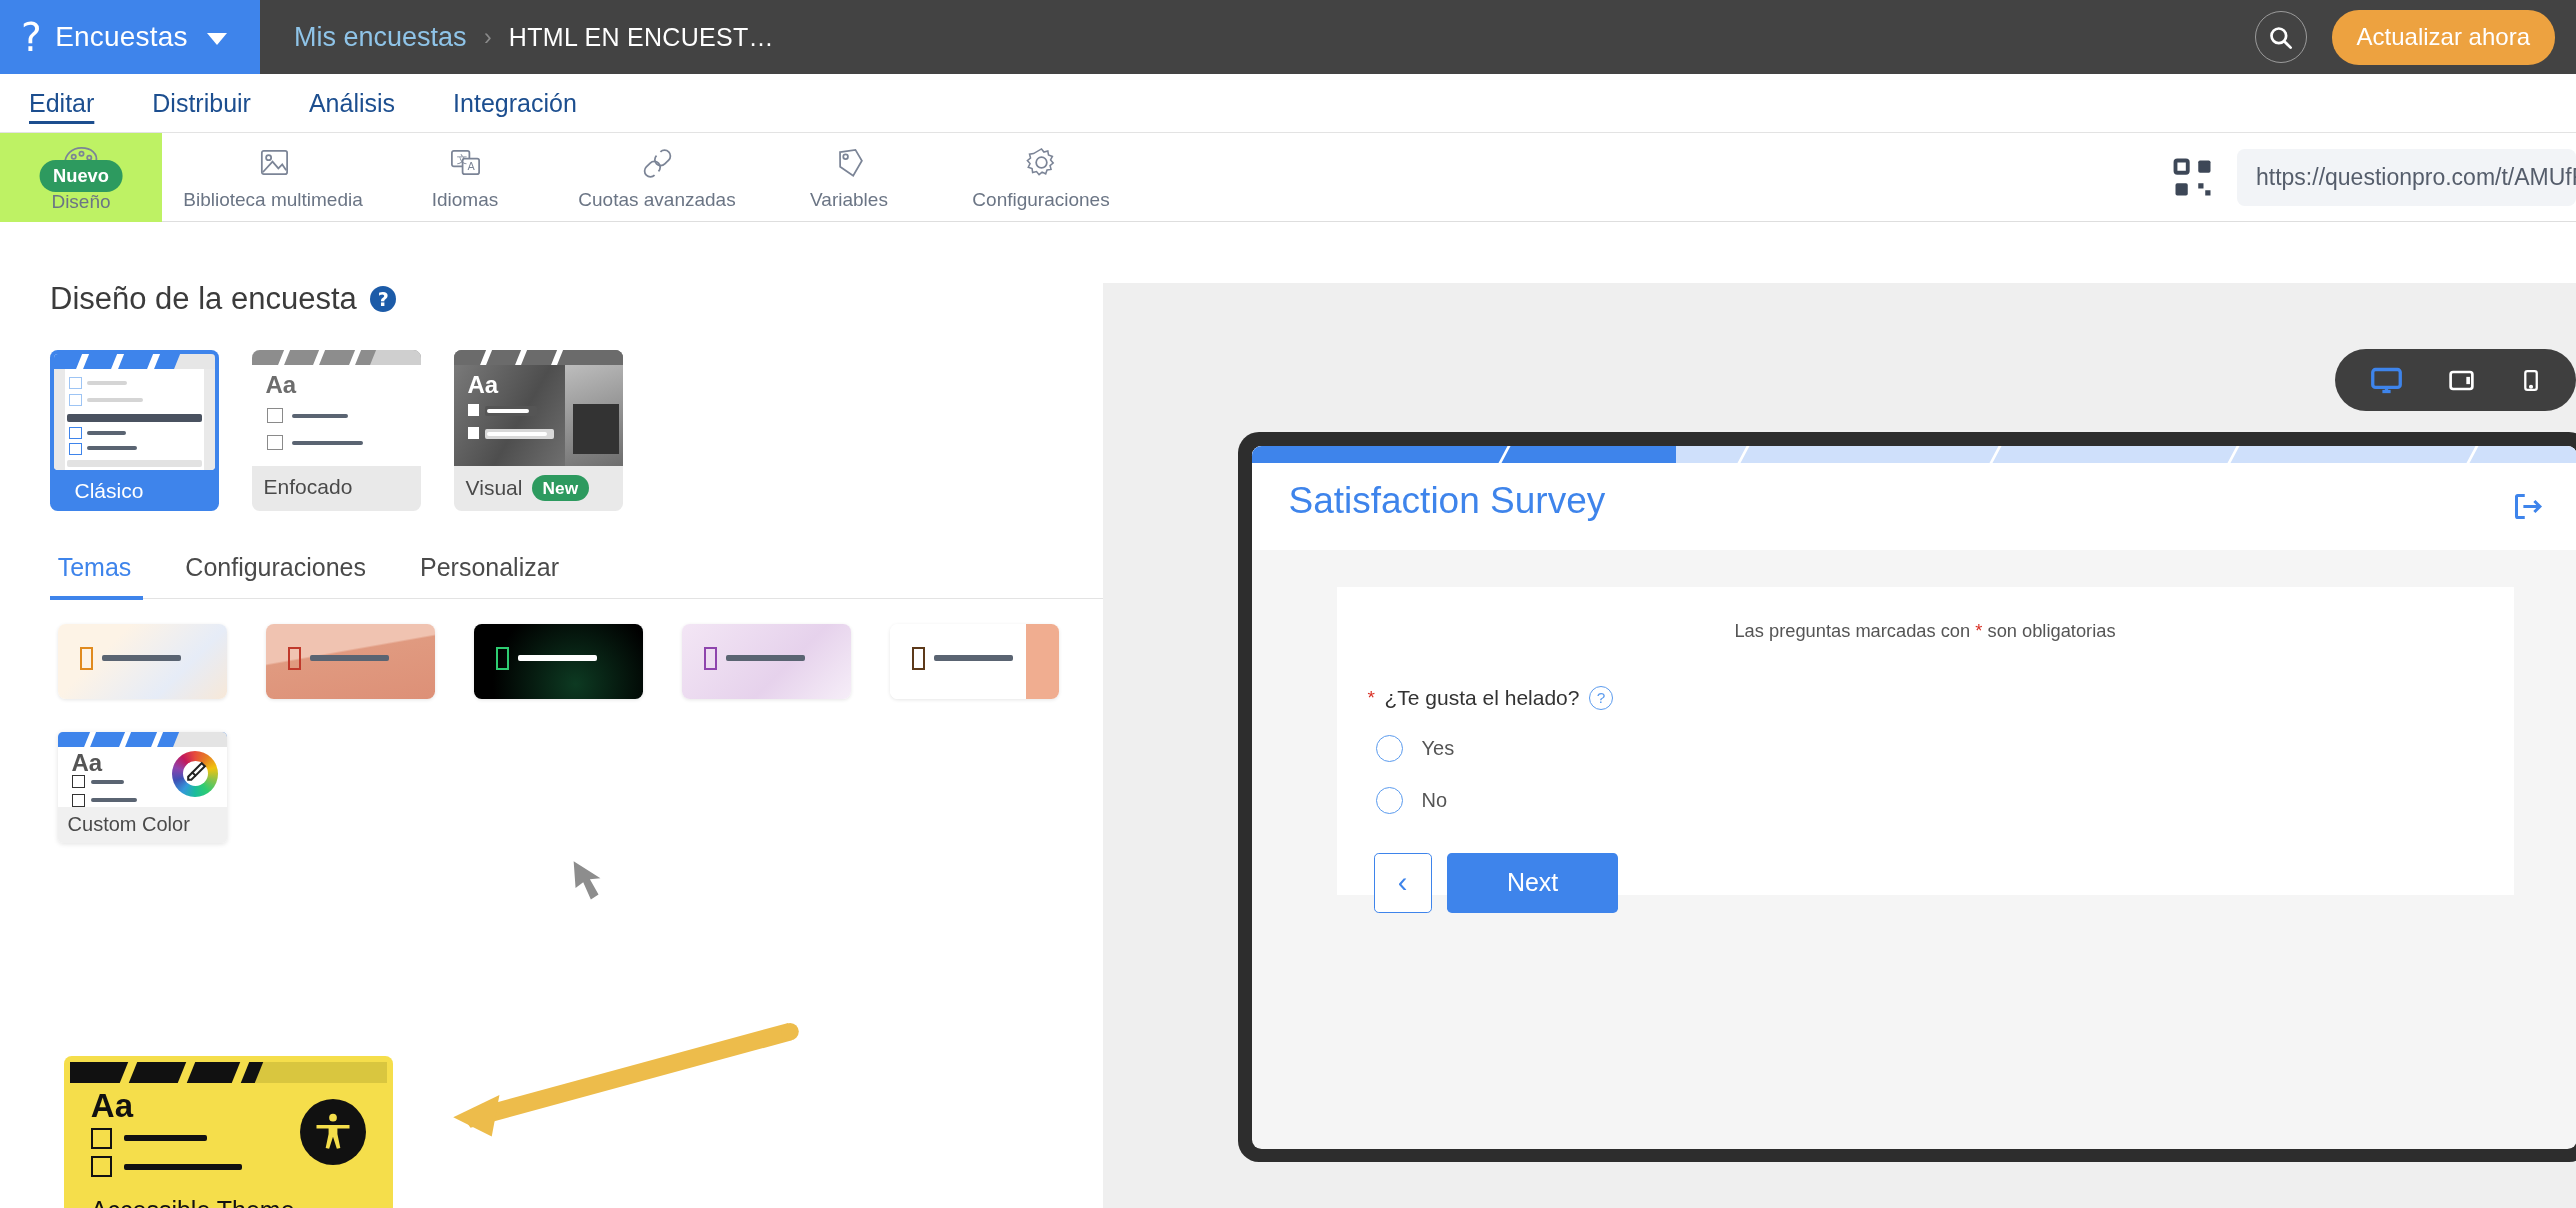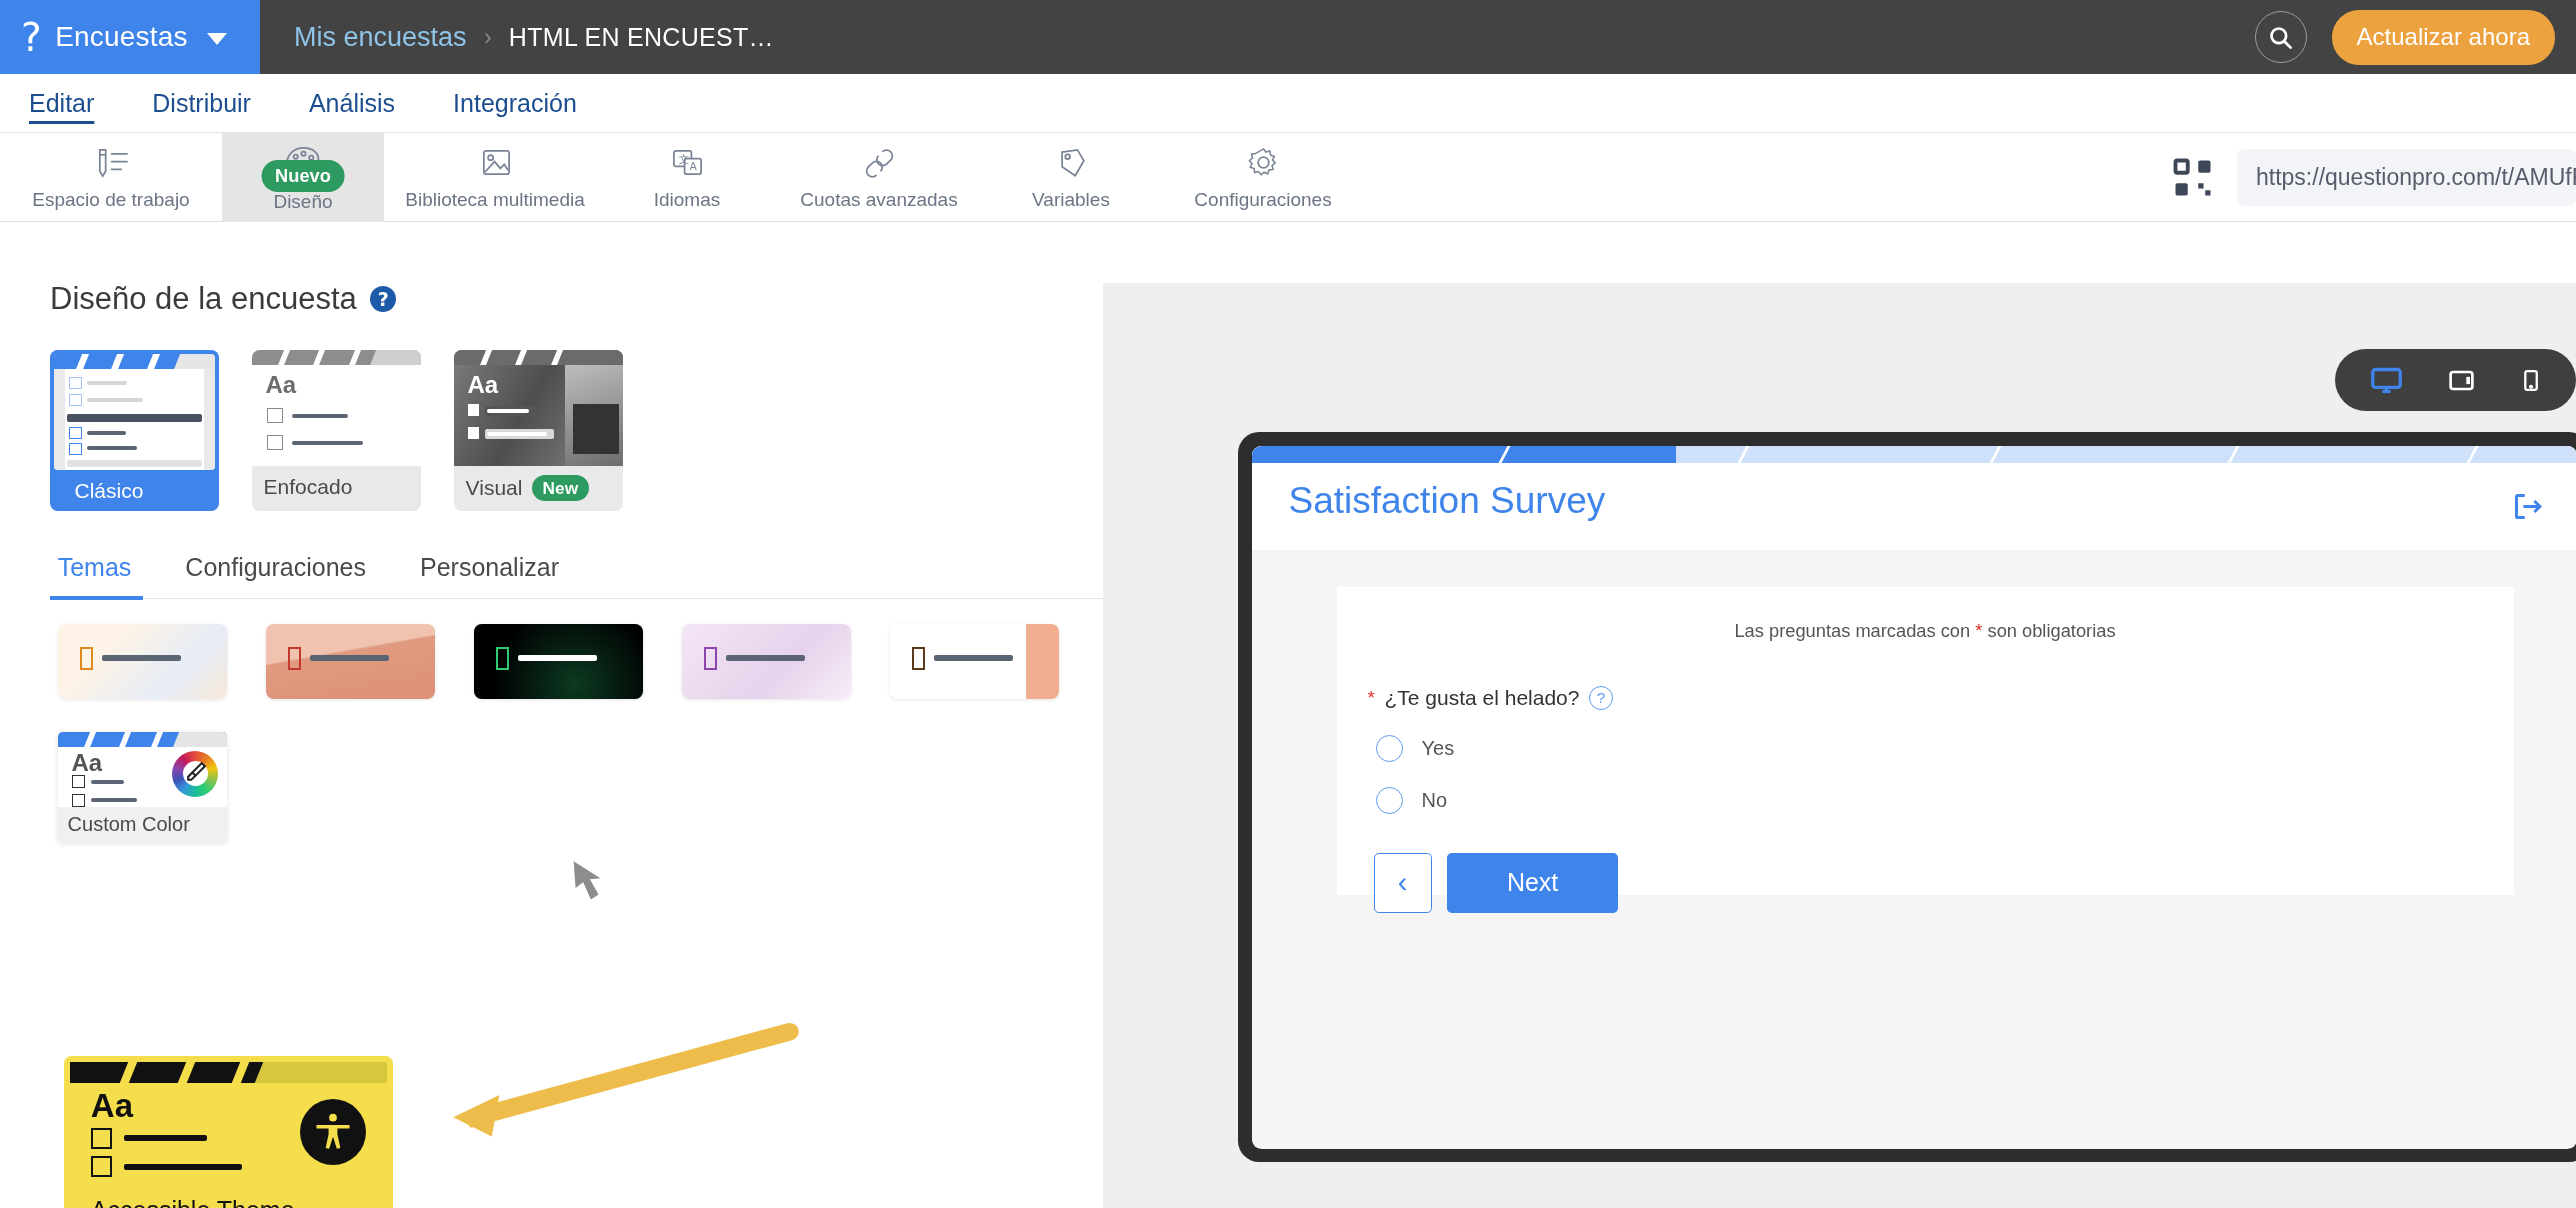--- a/index.html
+++ b/index.html
@@ -62,21 +62,21 @@
   .toolbar {
     position: absolute; left: 0; top: 133px; width: 2576px; height: 89px;
     background: #ffffff; border-bottom: 1px solid #dedede;
     display: flex; align-items: flex-start;
   }
   .tool {
     width: 162px; height: 89px; display: flex; flex-direction: column;
     align-items: center; justify-content: center; gap: 5.8px; position: relative;
   }
   .tool.wide { width: 222px; }
-  .tool.active { background: #e5e5e5; gap: 8px; }
+  .tool.active { background: #bef264; gap: 8px; }
   .tool-icon { height: 40px; display: flex; align-items: center; justify-content: center; }
   .tool-label { font-size: 19px; color: #6B7585; white-space: nowrap; }
   .new-pill {
     position: absolute; top: 27px; left: 50%; transform: translateX(-50%);
     background: #2D9A5F; color: #ffffff; font-size: 18.3px; font-weight: bold;
     padding: 4.8px 13.5px; border-radius: 17.3px; white-space: nowrap;
   }
   .toolbar-right {
     margin-left: auto; display: flex; align-items: center; gap: 23px;
     padding-right: 0; height: 89px;
@@ -232,32 +232,20 @@
 
 <div class="navtabs">
   <div class="navtab active">Editar</div>
   <div class="navtab">Distribuir</div>
   <div class="navtab">Análisis</div>
   <div class="navtab">Integración</div>
 </div>
 
 <div class="toolbar">
 
-  <div class="tool wide">
-    <div class="tool-icon">
-      <svg width="39" height="35" viewBox="0 0 40 36" fill="none" stroke="#7b8496" stroke-width="1.8">
-        <path d="M8 4 L8 26 L11 31 L14 26 L14 4 Z"></path>
-          <line x1="8" y1="9" x2="14" y2="9"></line>
-        <line x1="20" y1="8" x2="36" y2="8" stroke-linecap="round"></line>
-        <line x1="20" y1="16" x2="36" y2="16" stroke-linecap="round"></line>
-        <line x1="20" y1="24" x2="30" y2="24" stroke-linecap="round"></line>
-      </svg>
-    </div>
-    <div class="tool-label">Espacio de trabajo</div>
-  </div>
 
   <div class="tool active">
     <div class="tool-icon">
       <svg width="39" height="35" viewBox="0 0 40 36" fill="none" stroke="#7b8496" stroke-width="1.8">
         <path d="M20 3 C10 3 3 10 3 19 C3 26 8 30 13 30 C17 30 17 26 20 26 C26 26 33 23 35 17 C37 9 30 3 20 3 Z"></path>
         <circle cx="12" cy="12" r="2.2"></circle>
           <circle cx="20" cy="9" r="2.2"></circle>
           <circle cx="28" cy="13" r="2.2"></circle>
       </svg>
     </div>

